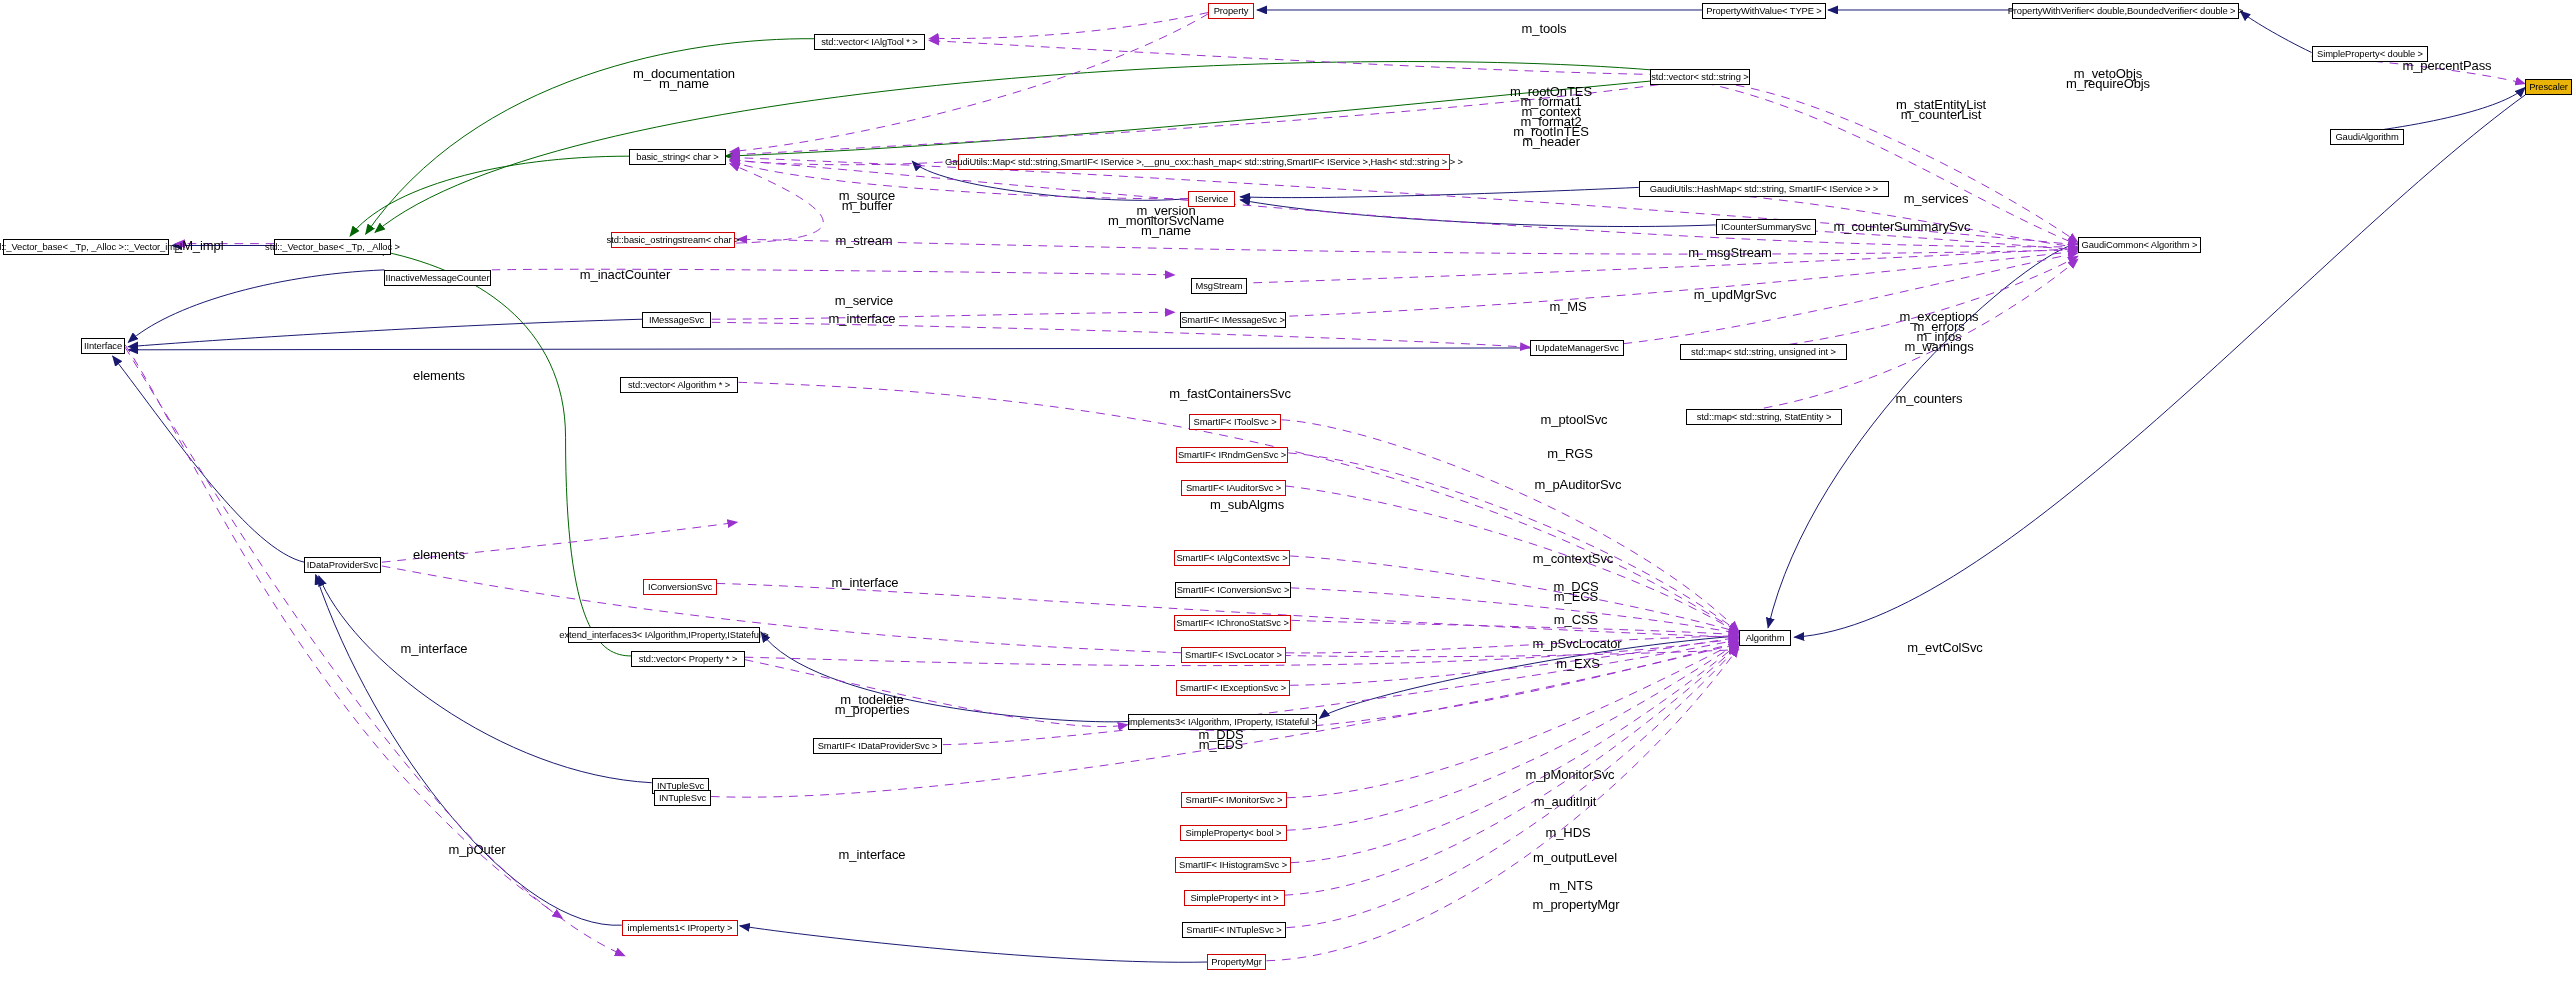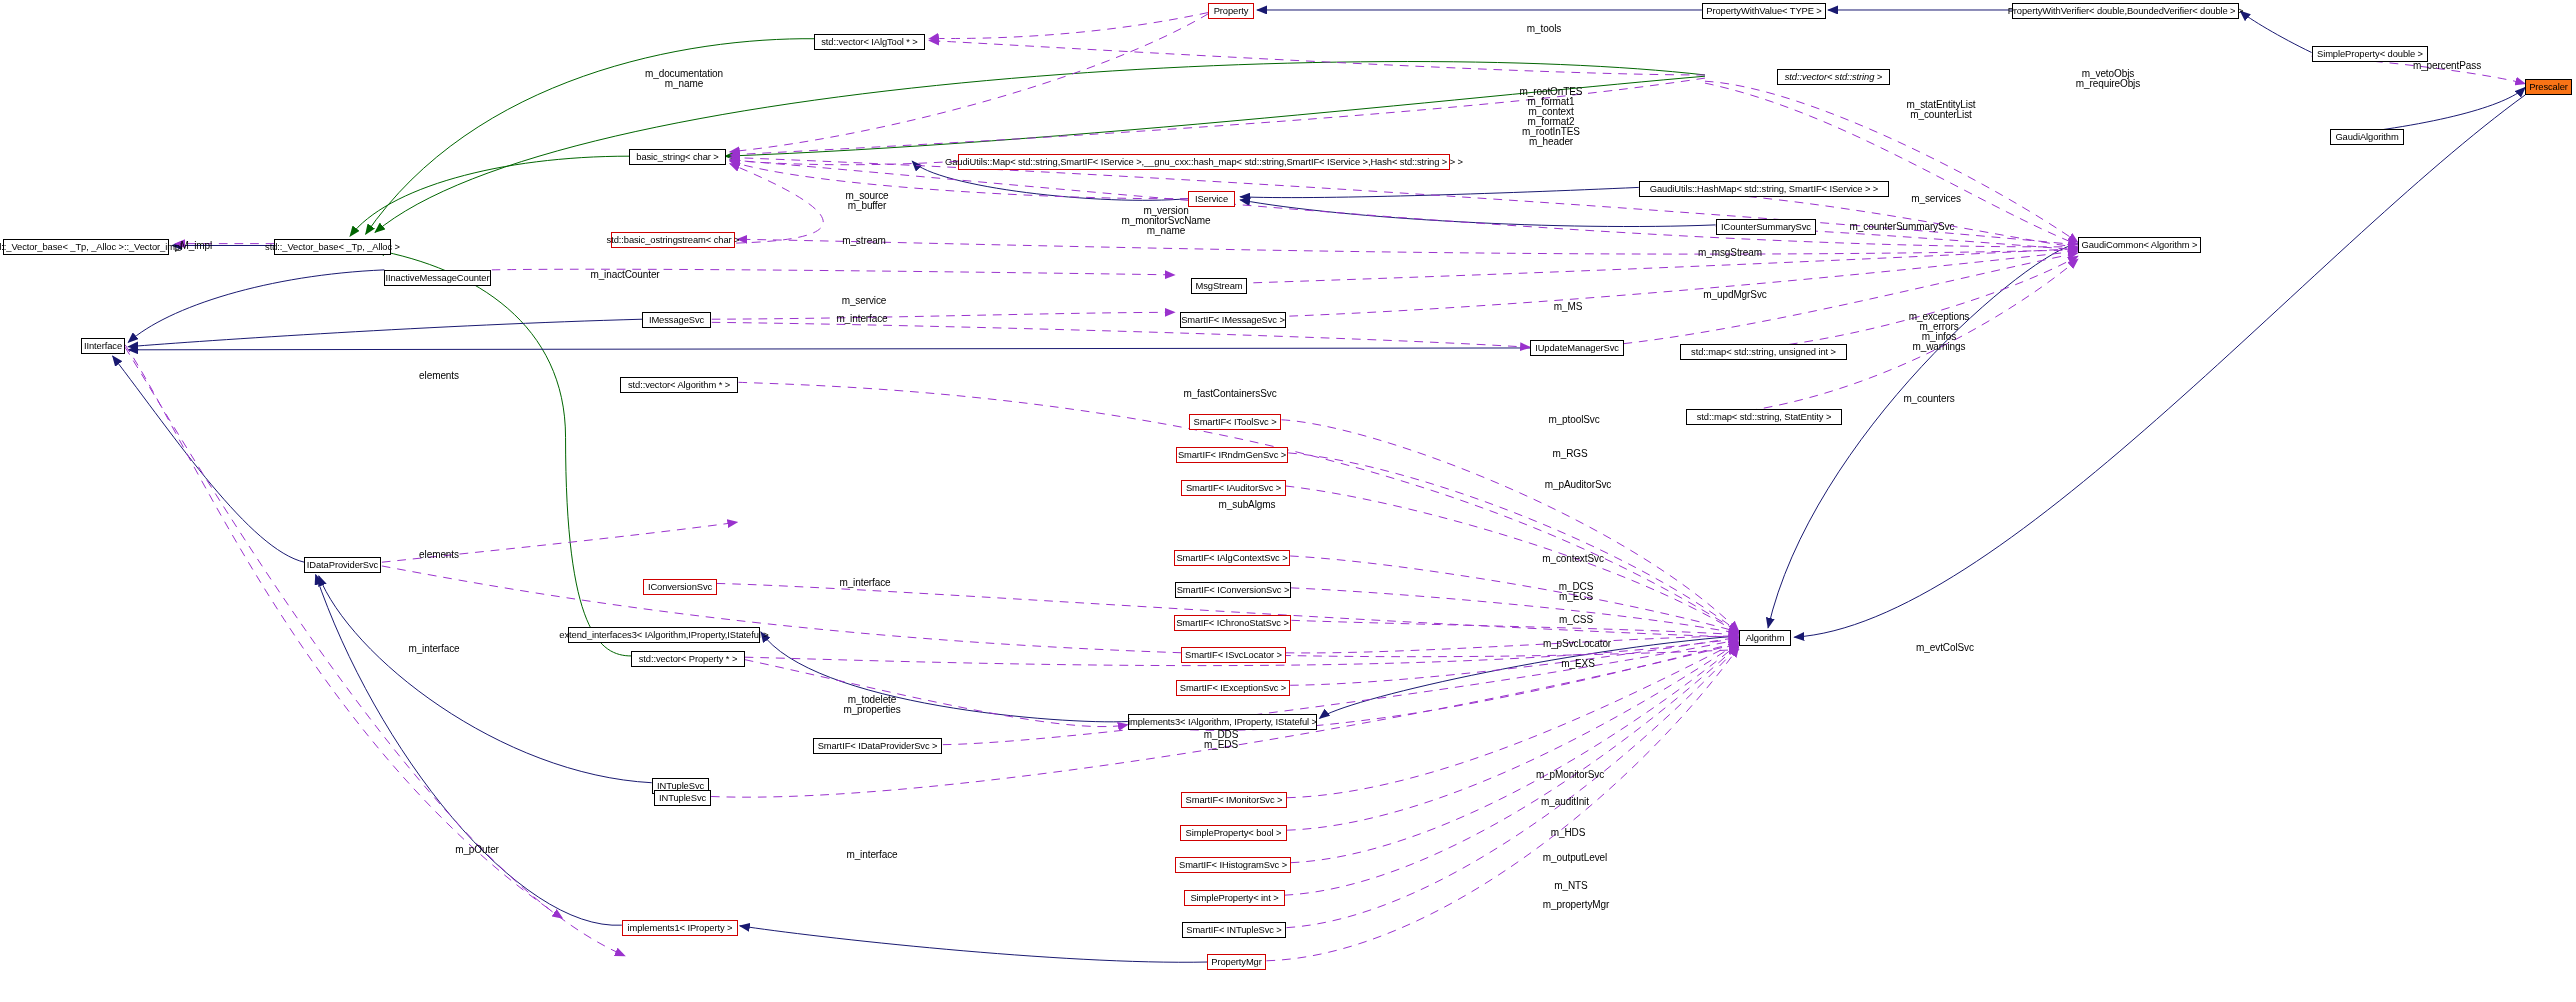--- a/index.html
+++ b/index.html
@@ -22,24 +22,24 @@
     line-height:1;
     white-space:nowrap;
     display:flex;
     align-items:center;
     justify-content:center;
     padding:0 4.4px;
     height:16.2px;
     letter-spacing:-0.1px;
   }
   .node.red{border-color:#d00000;}
-  .node.current{background:#f97316;border-color:#000000;}
+  .node.current{background:#eab308;border-color:#000000;}
   .elabel{
     position:absolute;
-    font-size:10px;
+    font-size:13px;
     color:#000000;
     white-space:nowrap;
     line-height:9.4px;
     letter-spacing:-0.1px;
   }
   .elabel.multi{line-height:10px;text-align:center;}
 </style>
 </head>
 <body>
 
@@ -181,21 +181,21 @@
   <div class="node red" style="left:1181px;top:792px;width:106px;">SmartIF&lt; IMonitorSvc &gt;</div>
   <div class="node red" style="left:1180px;top:825px;width:107px;">SimpleProperty&lt; bool &gt;</div>
   <div class="node red" style="left:1175px;top:857px;width:116px;">SmartIF&lt; IHistogramSvc &gt;</div>
   <div class="node red" style="left:1184px;top:890px;width:101px;">SimpleProperty&lt; int &gt;</div>
   <div class="node plain" style="left:1182px;top:922px;width:104px;">SmartIF&lt; INTupleSvc &gt;</div>
   <div class="node red" style="left:1207px;top:954px;width:59px;">PropertyMgr</div>
   <div class="node plain" style="left:1639px;top:181px;width:250px;">GaudiUtils::HashMap&lt; std::string, SmartIF&lt; IService &gt; &gt;</div>
   <div class="node plain" style="left:1716px;top:219px;width:100px;">ICounterSummarySvc</div>
   <div class="node plain" style="left:1680px;top:344px;width:167px;">std::map&lt; std::string, unsigned int &gt;</div>
   <div class="node plain" style="left:1686px;top:409px;width:156px;">std::map&lt; std::string, StatEntity &gt;</div>
-  <div class="node plain" style="left:1777px;top:69px;width:113px;font-style:italic;">std::vector&lt; std::string &gt;</div>
+  <div class="node plain" style="left:1650px;top:69px;width:100px;">std::vector&lt; std::string &gt;</div>
   <div class="node plain" style="left:1739px;top:630px;width:52px;">Algorithm</div>
   <div class="node plain" style="left:2078px;top:237px;width:123px;">GaudiCommon&lt; Algorithm &gt;</div>
   <div class="node plain" style="left:2330px;top:129px;width:74px;">GaudiAlgorithm</div>
   <div class="node red" style="left:1208px;top:3.1px;width:46px;">Property</div>
   <div class="node plain" style="left:1702px;top:3.1px;width:124px;">PropertyWithValue&lt; TYPE &gt;</div>
   <div class="node plain" style="left:2012px;top:3.1px;width:227px;">PropertyWithVerifier&lt; double,BoundedVerifier&lt; double &gt; &gt;</div>
   <div class="node plain" style="left:2312px;top:46px;width:116px;">SimpleProperty&lt; double &gt;</div>
   <div class="node current" style="left:2525px;top:79px;width:47px;">Prescaler</div>
 
 <div class="elabel multi" style="left: 175px; top: 241px;">_M_impl</div>

